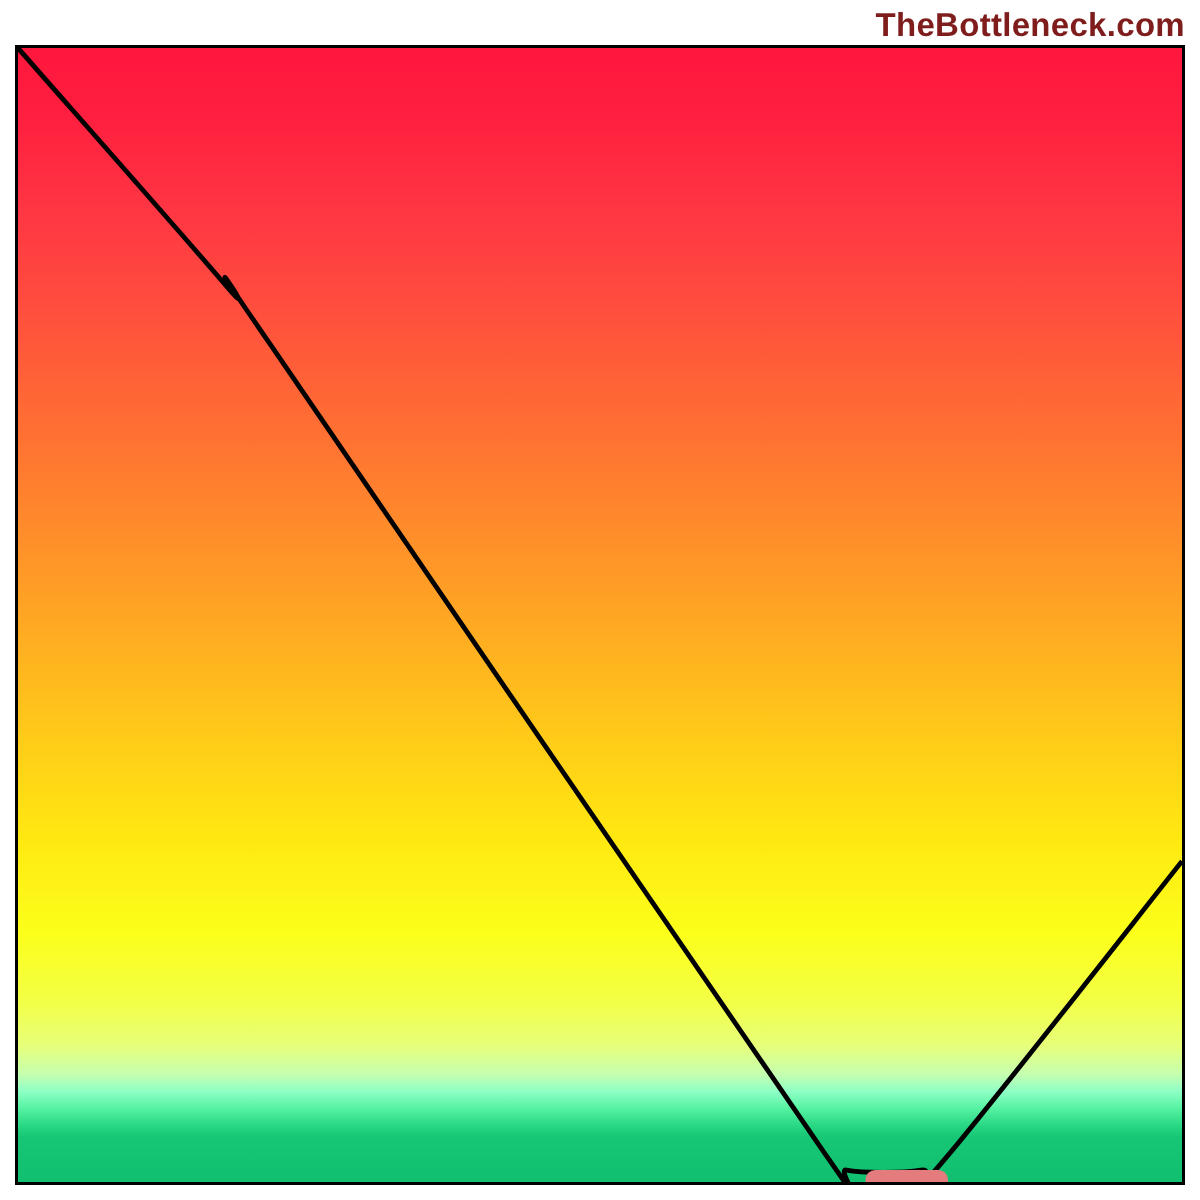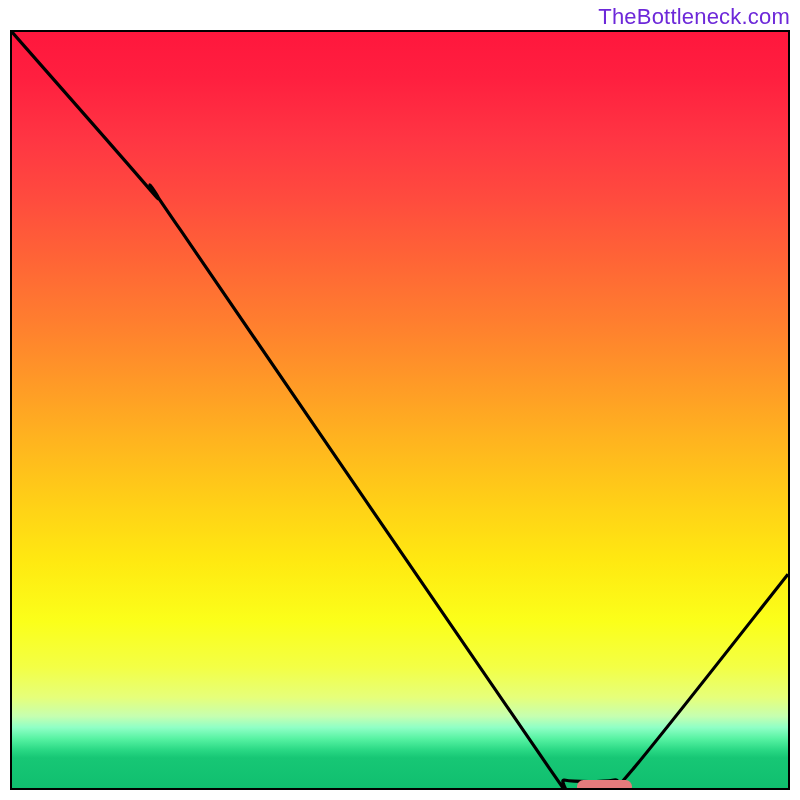--- a/index.html
+++ b/index.html
@@ -12,23 +12,23 @@
   }
   .wrap {
     position: relative;
     width: 800px;
     height: 800px;
   }
   .watermark {
     position: absolute;
     top: 4px;
     right: 10px;
-    color: #6d28d9;
+    color: #7f1d1d;
     font-size: 22px;
-    font-weight: 400;
+    font-weight: 700;
     letter-spacing: 0.2px;
   }
   .plot {
     position: absolute;
     left: 10px;
     top: 30px;
     width: 780px;
     height: 760px;
     border: 2px solid #000;
     box-sizing: border-box;

